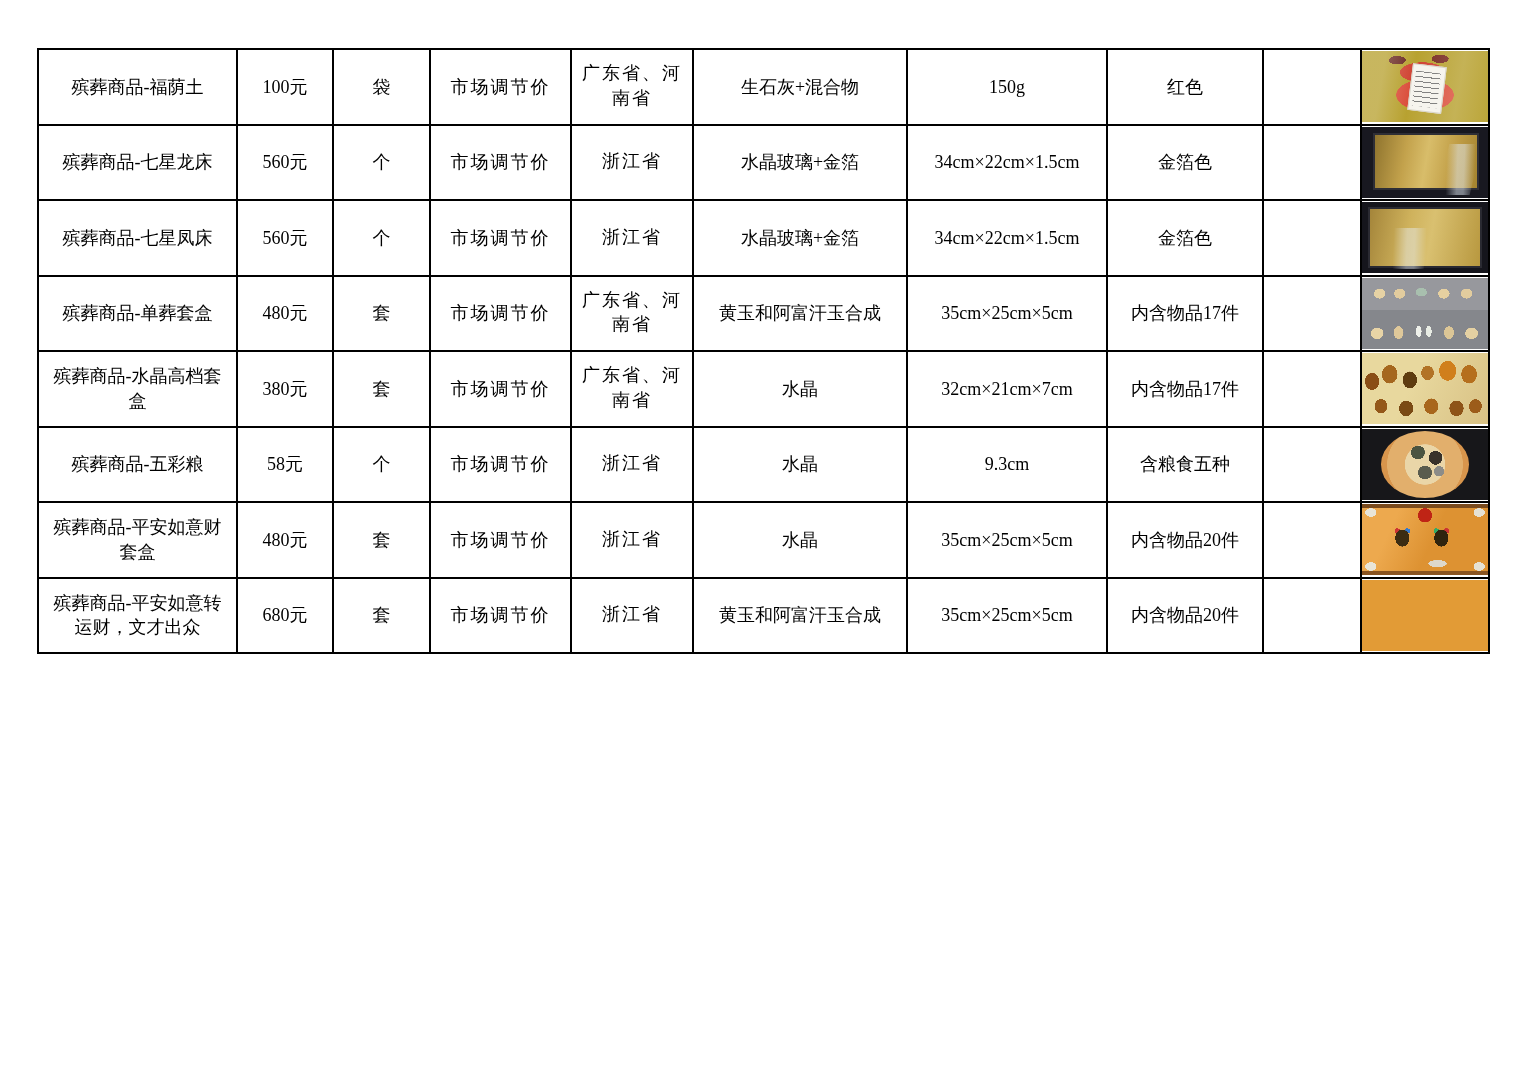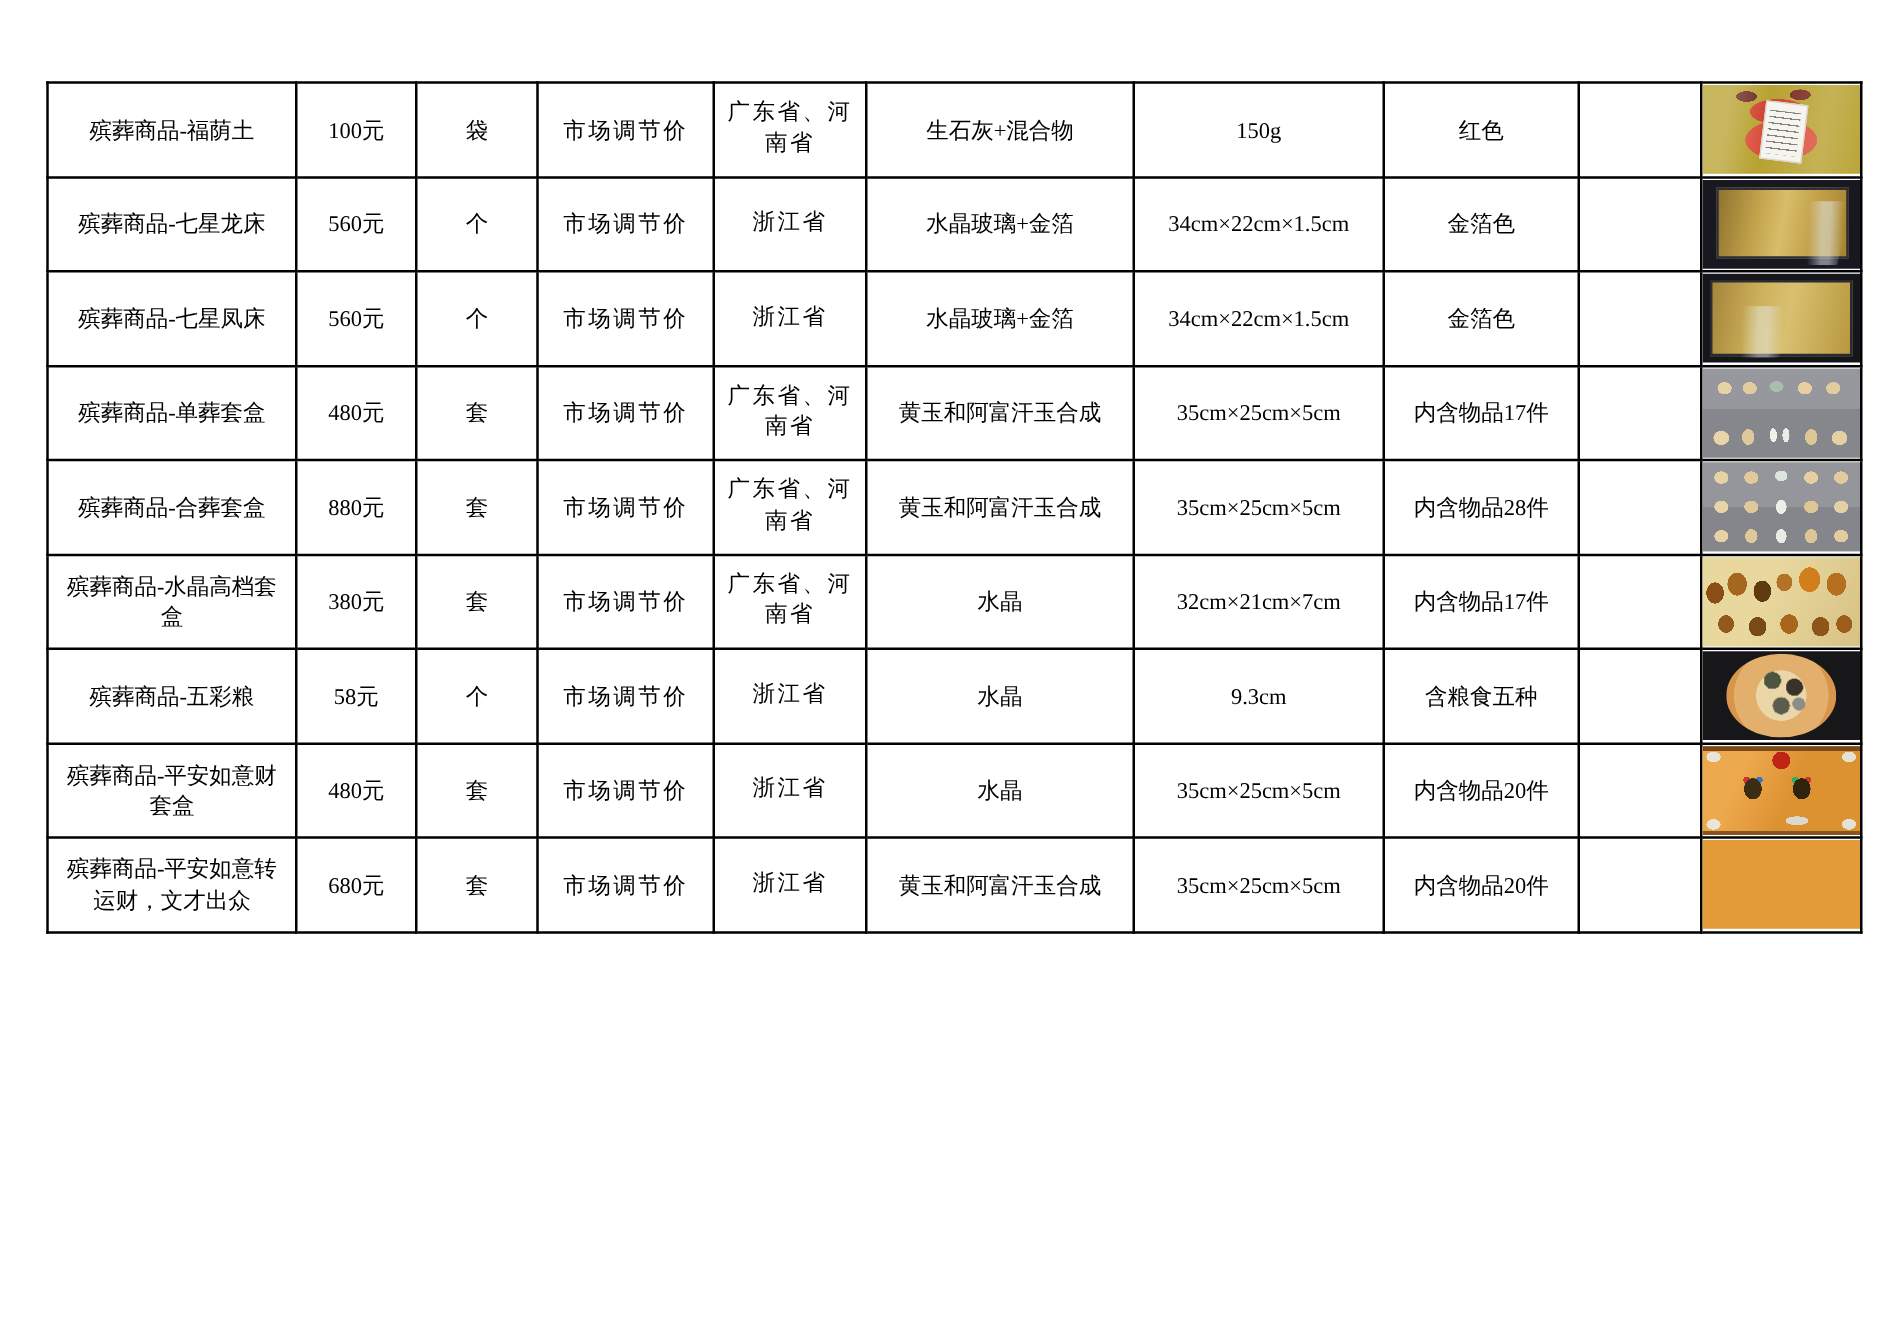--- a/index.html
+++ b/index.html
@@ -1,18 +1,18 @@
 <!DOCTYPE html>
 <html><head>
 <meta charset="utf-8">
 <style>
   html,body{margin:0;padding:0;background:#ffffff;}
   body{width:1520px;height:1074px;position:relative;font-family:"Liberation Serif","DejaVu Serif",serif;color:#000;}
   table.price-table{
-    position:absolute;left:37px;top:65px;width:1451px;
+    position:absolute;left:37px;top:48px;width:1451px;
     border-collapse:collapse;table-layout:fixed;
   }
   .price-table td{
     border:2px solid #000;height:71.5px;
     text-align:center;vertical-align:middle;
     font-size:18px;line-height:1.35;overflow:hidden;
     padding:1px 4px;background:#fff;
   }
   td.c-name{padding:1px 13px;}
   td.c-pricing{letter-spacing:2px;}
@@ -265,34 +265,20 @@
         <td class="c-region">广东省、河南省</td>
         <td class="c-material">黄玉和阿富汗玉合成</td>
         <td class="c-size">35cm×25cm×5cm</td>
         <td class="c-feature">内含物品17件</td>
         <td class="c-note"></td>
         <td class="c-photo">
           <div class="photo gray-tray-17"></div>
         </td>
       </tr>
       <tr>
-        <td class="c-name">殡葬商品-合葬套盒</td>
-        <td class="c-price">880元</td>
-        <td class="c-unit">套</td>
-        <td class="c-pricing">市场调节价</td>
-        <td class="c-region">广东省、河南省</td>
-        <td class="c-material">黄玉和阿富汗玉合成</td>
-        <td class="c-size">35cm×25cm×5cm</td>
-        <td class="c-feature">内含物品28件</td>
-        <td class="c-note"></td>
-        <td class="c-photo">
-          <div class="photo gray-tray-28"></div>
-        </td>
-      </tr>
-      <tr>
         <td class="c-name">殡葬商品-水晶高档套盒</td>
         <td class="c-price">380元</td>
         <td class="c-unit">套</td>
         <td class="c-pricing">市场调节价</td>
         <td class="c-region">广东省、河南省</td>
         <td class="c-material">水晶</td>
         <td class="c-size">32cm×21cm×7cm</td>
         <td class="c-feature">内含物品17件</td>
         <td class="c-note"></td>
         <td class="c-photo">

